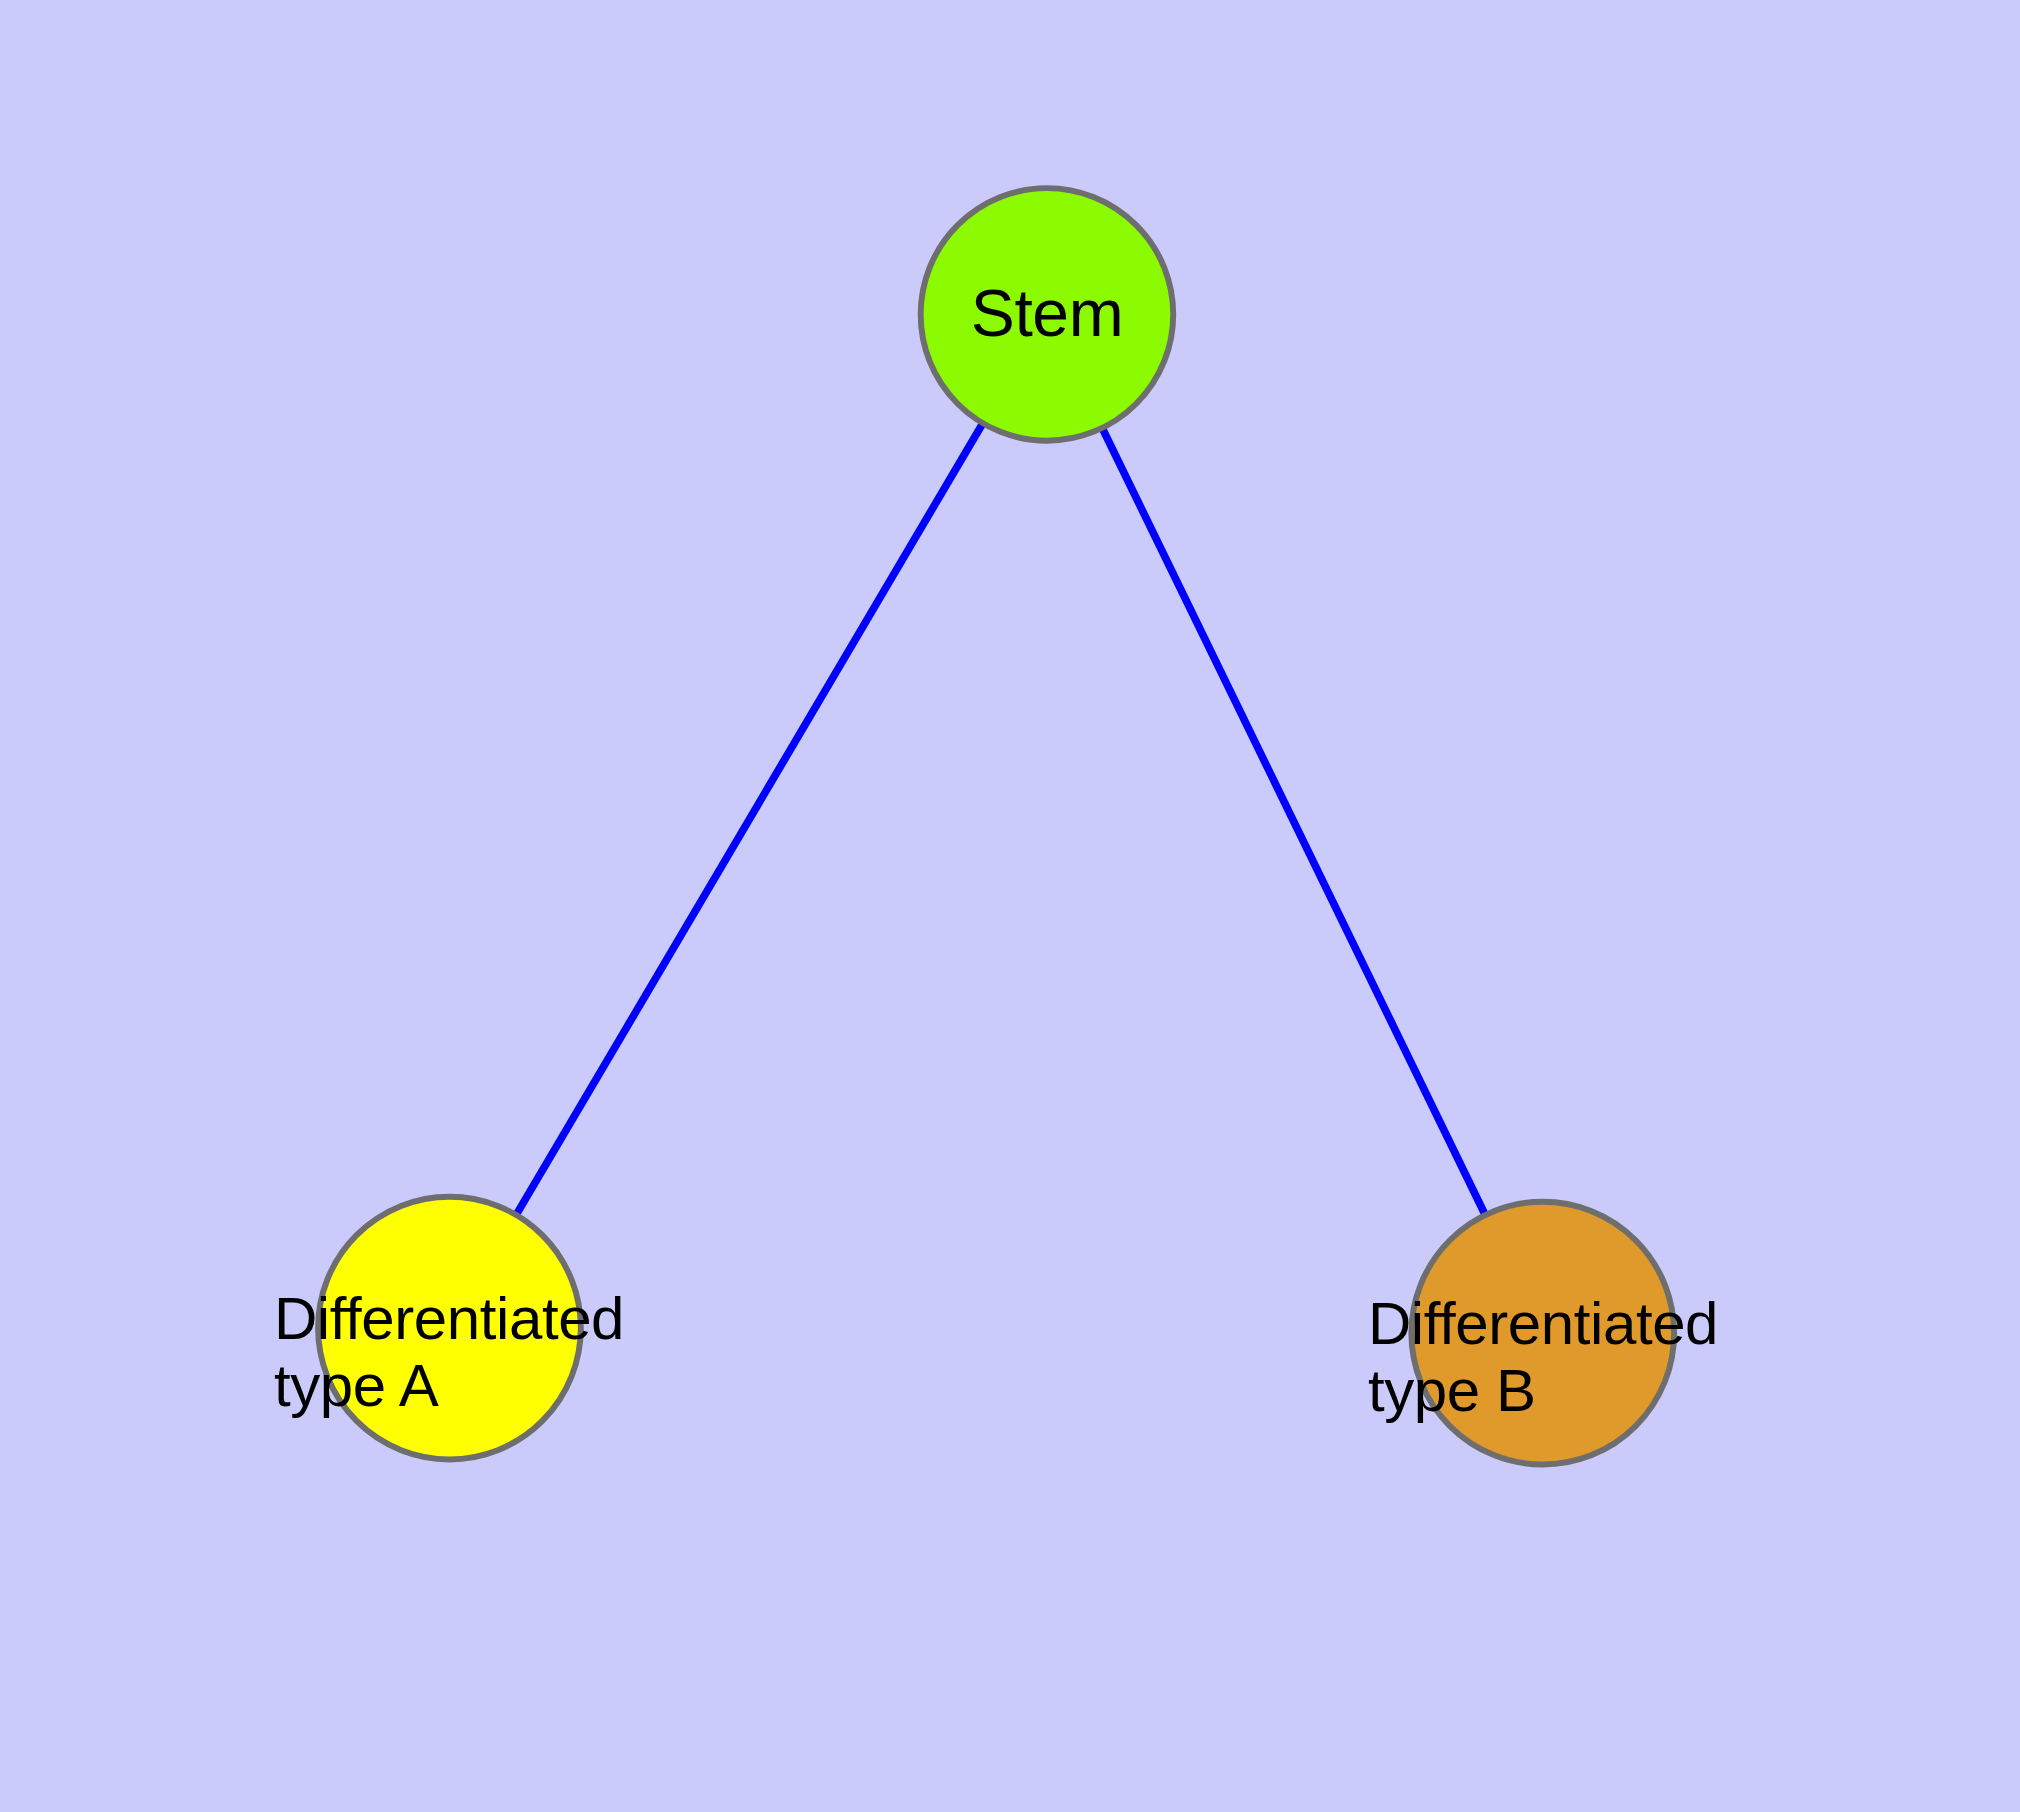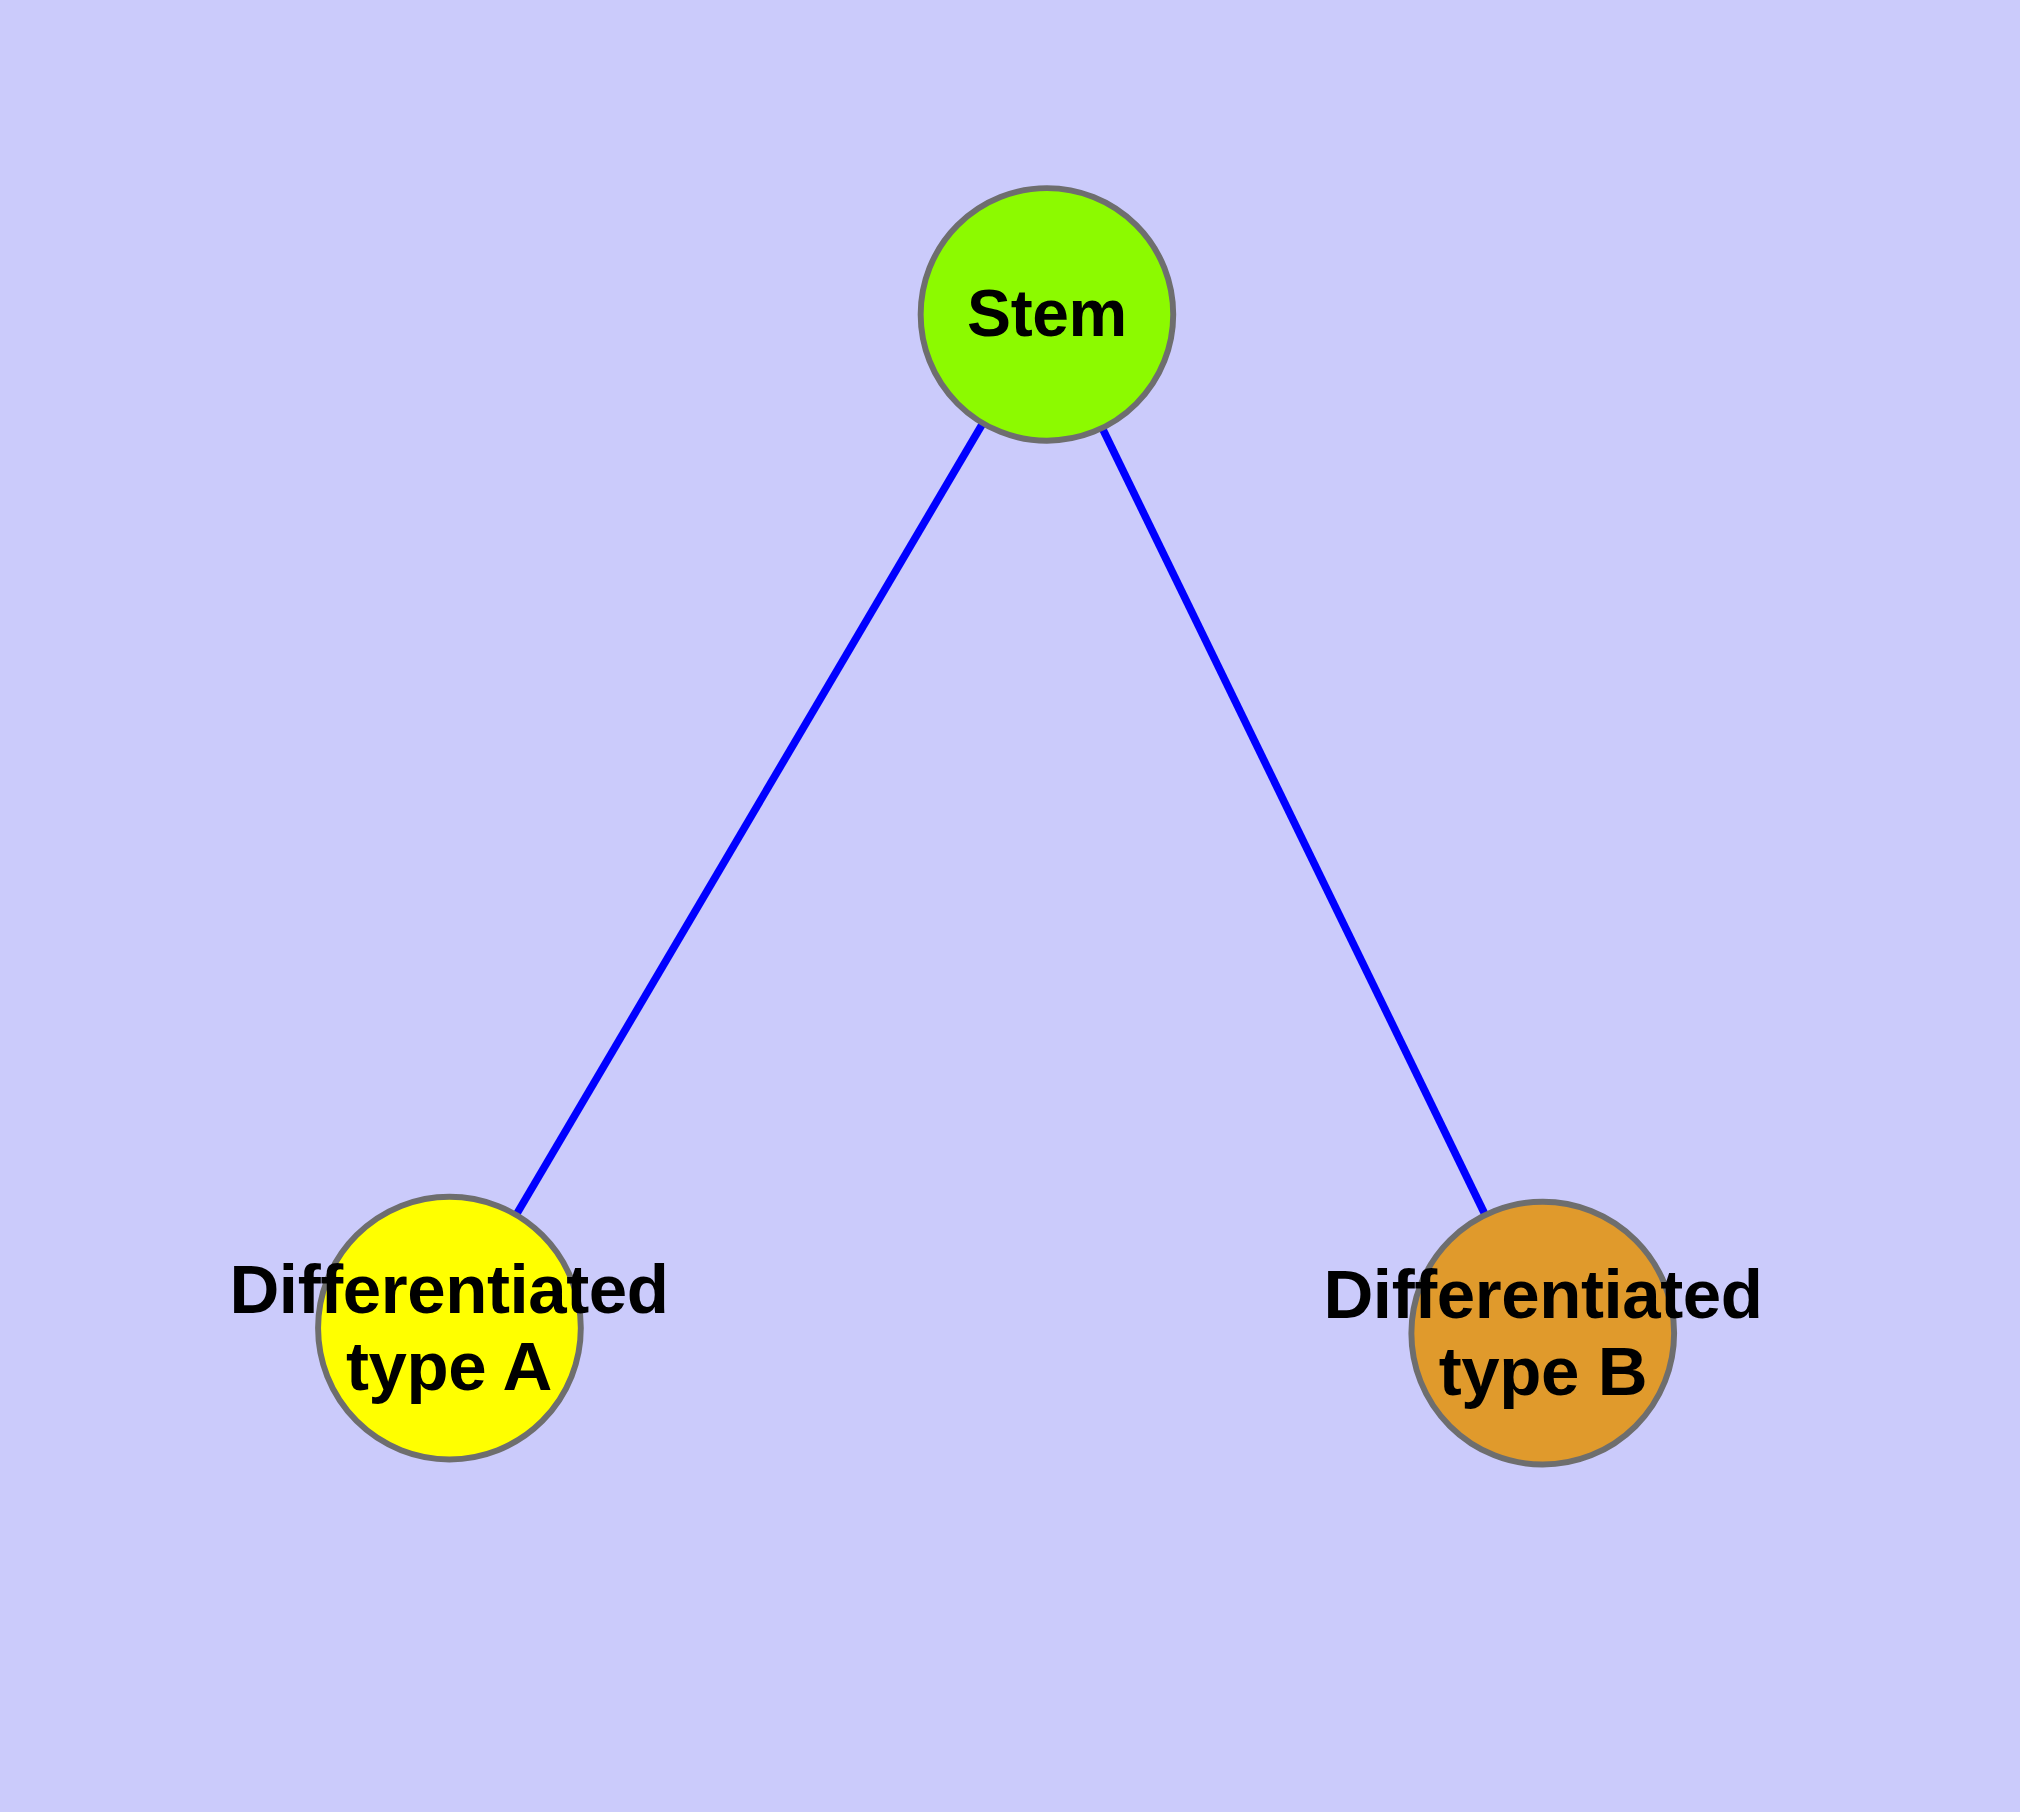--- a/index.html
+++ b/index.html
@@ -22,31 +22,31 @@
     height: 1812px;
   }
   #graph-svg {
     position: absolute;
     left: 0; top: 0;
     width: 2021px;
     height: 1812px;
   }
   .node-label {
     position: absolute;
-    text-align: center;
-    font-weight: bold;
+    text-align: left;
+    font-weight: normal;
     color: #000000;
     line-height: 1.12;
     white-space: pre;
     letter-spacing: -0.4px;
     transform: translate(-50%, -50%);
     pointer-events: none;
   }
   .label-stem { font-size: 66px; }
-  .label-diff { font-size: 69px; }
+  .label-diff { font-size: 60px; margin-top: 24px; }
 </style>
 </head>
 <body>
 
 <div id="canvas">
 
   <div id="graph-bg" style="background: rgb(203, 203, 251);"></div>
 
   <svg id="graph-svg" viewBox="0 0 2384 2138">
     <g>

